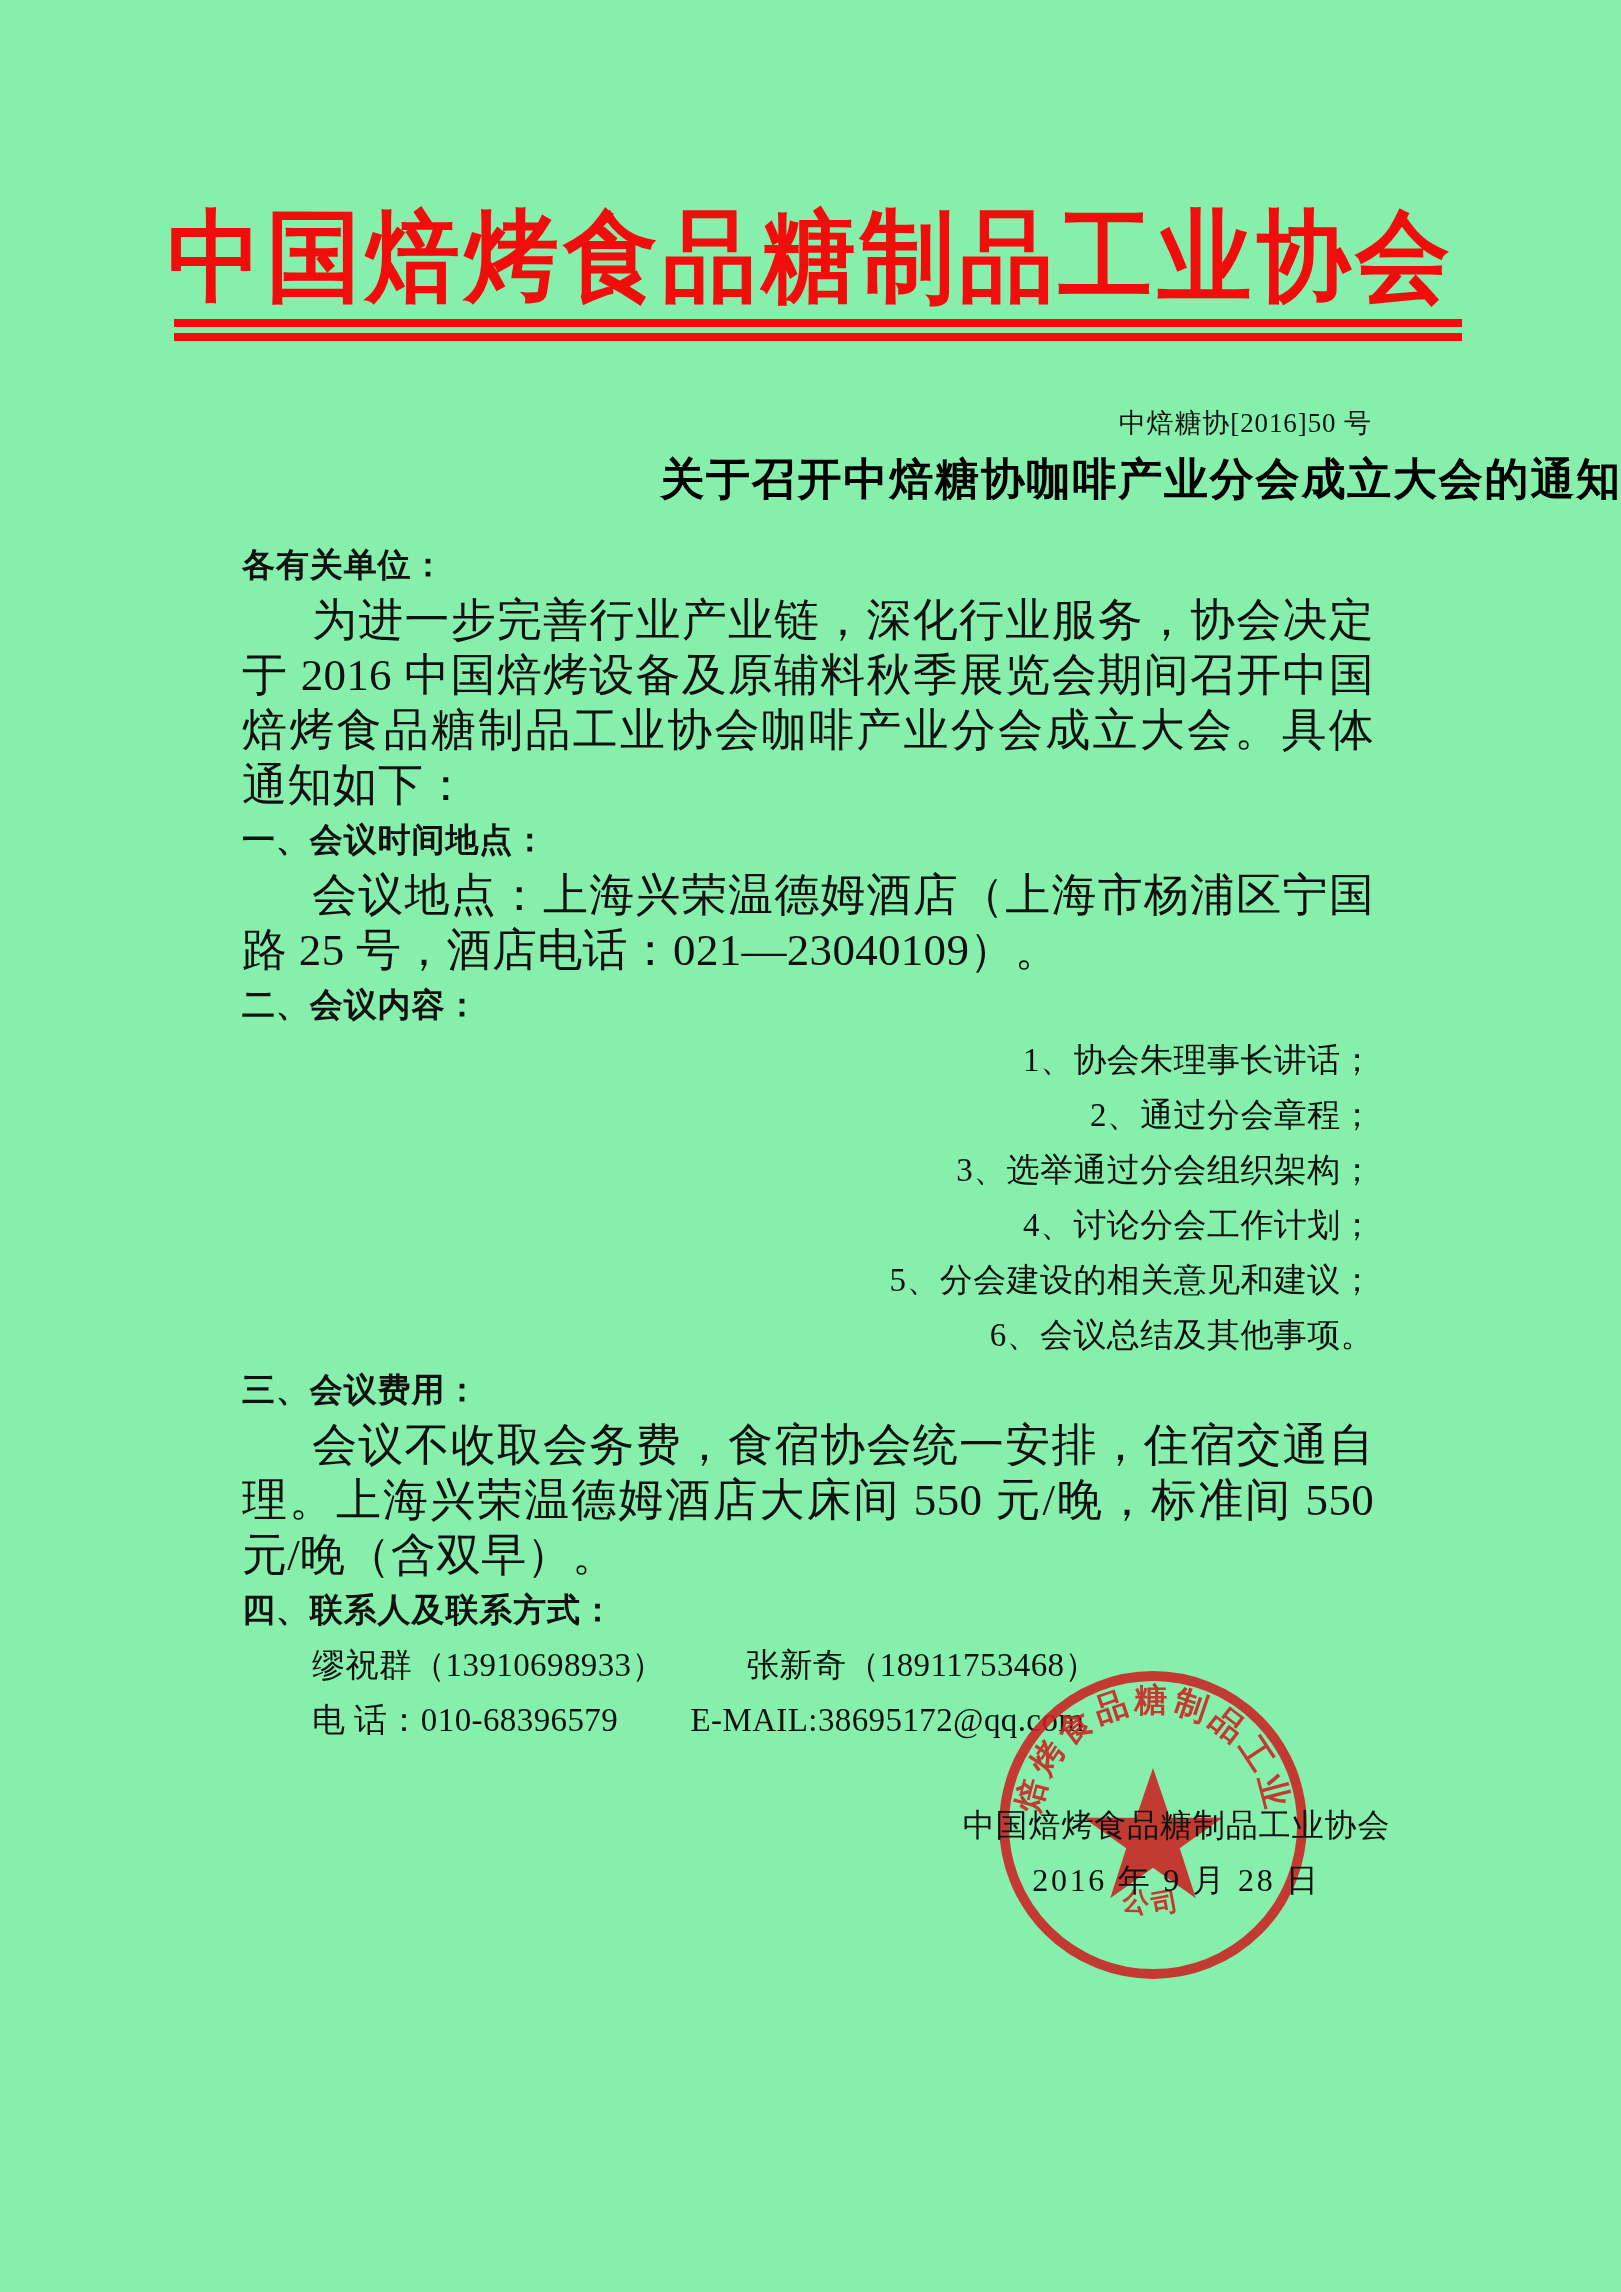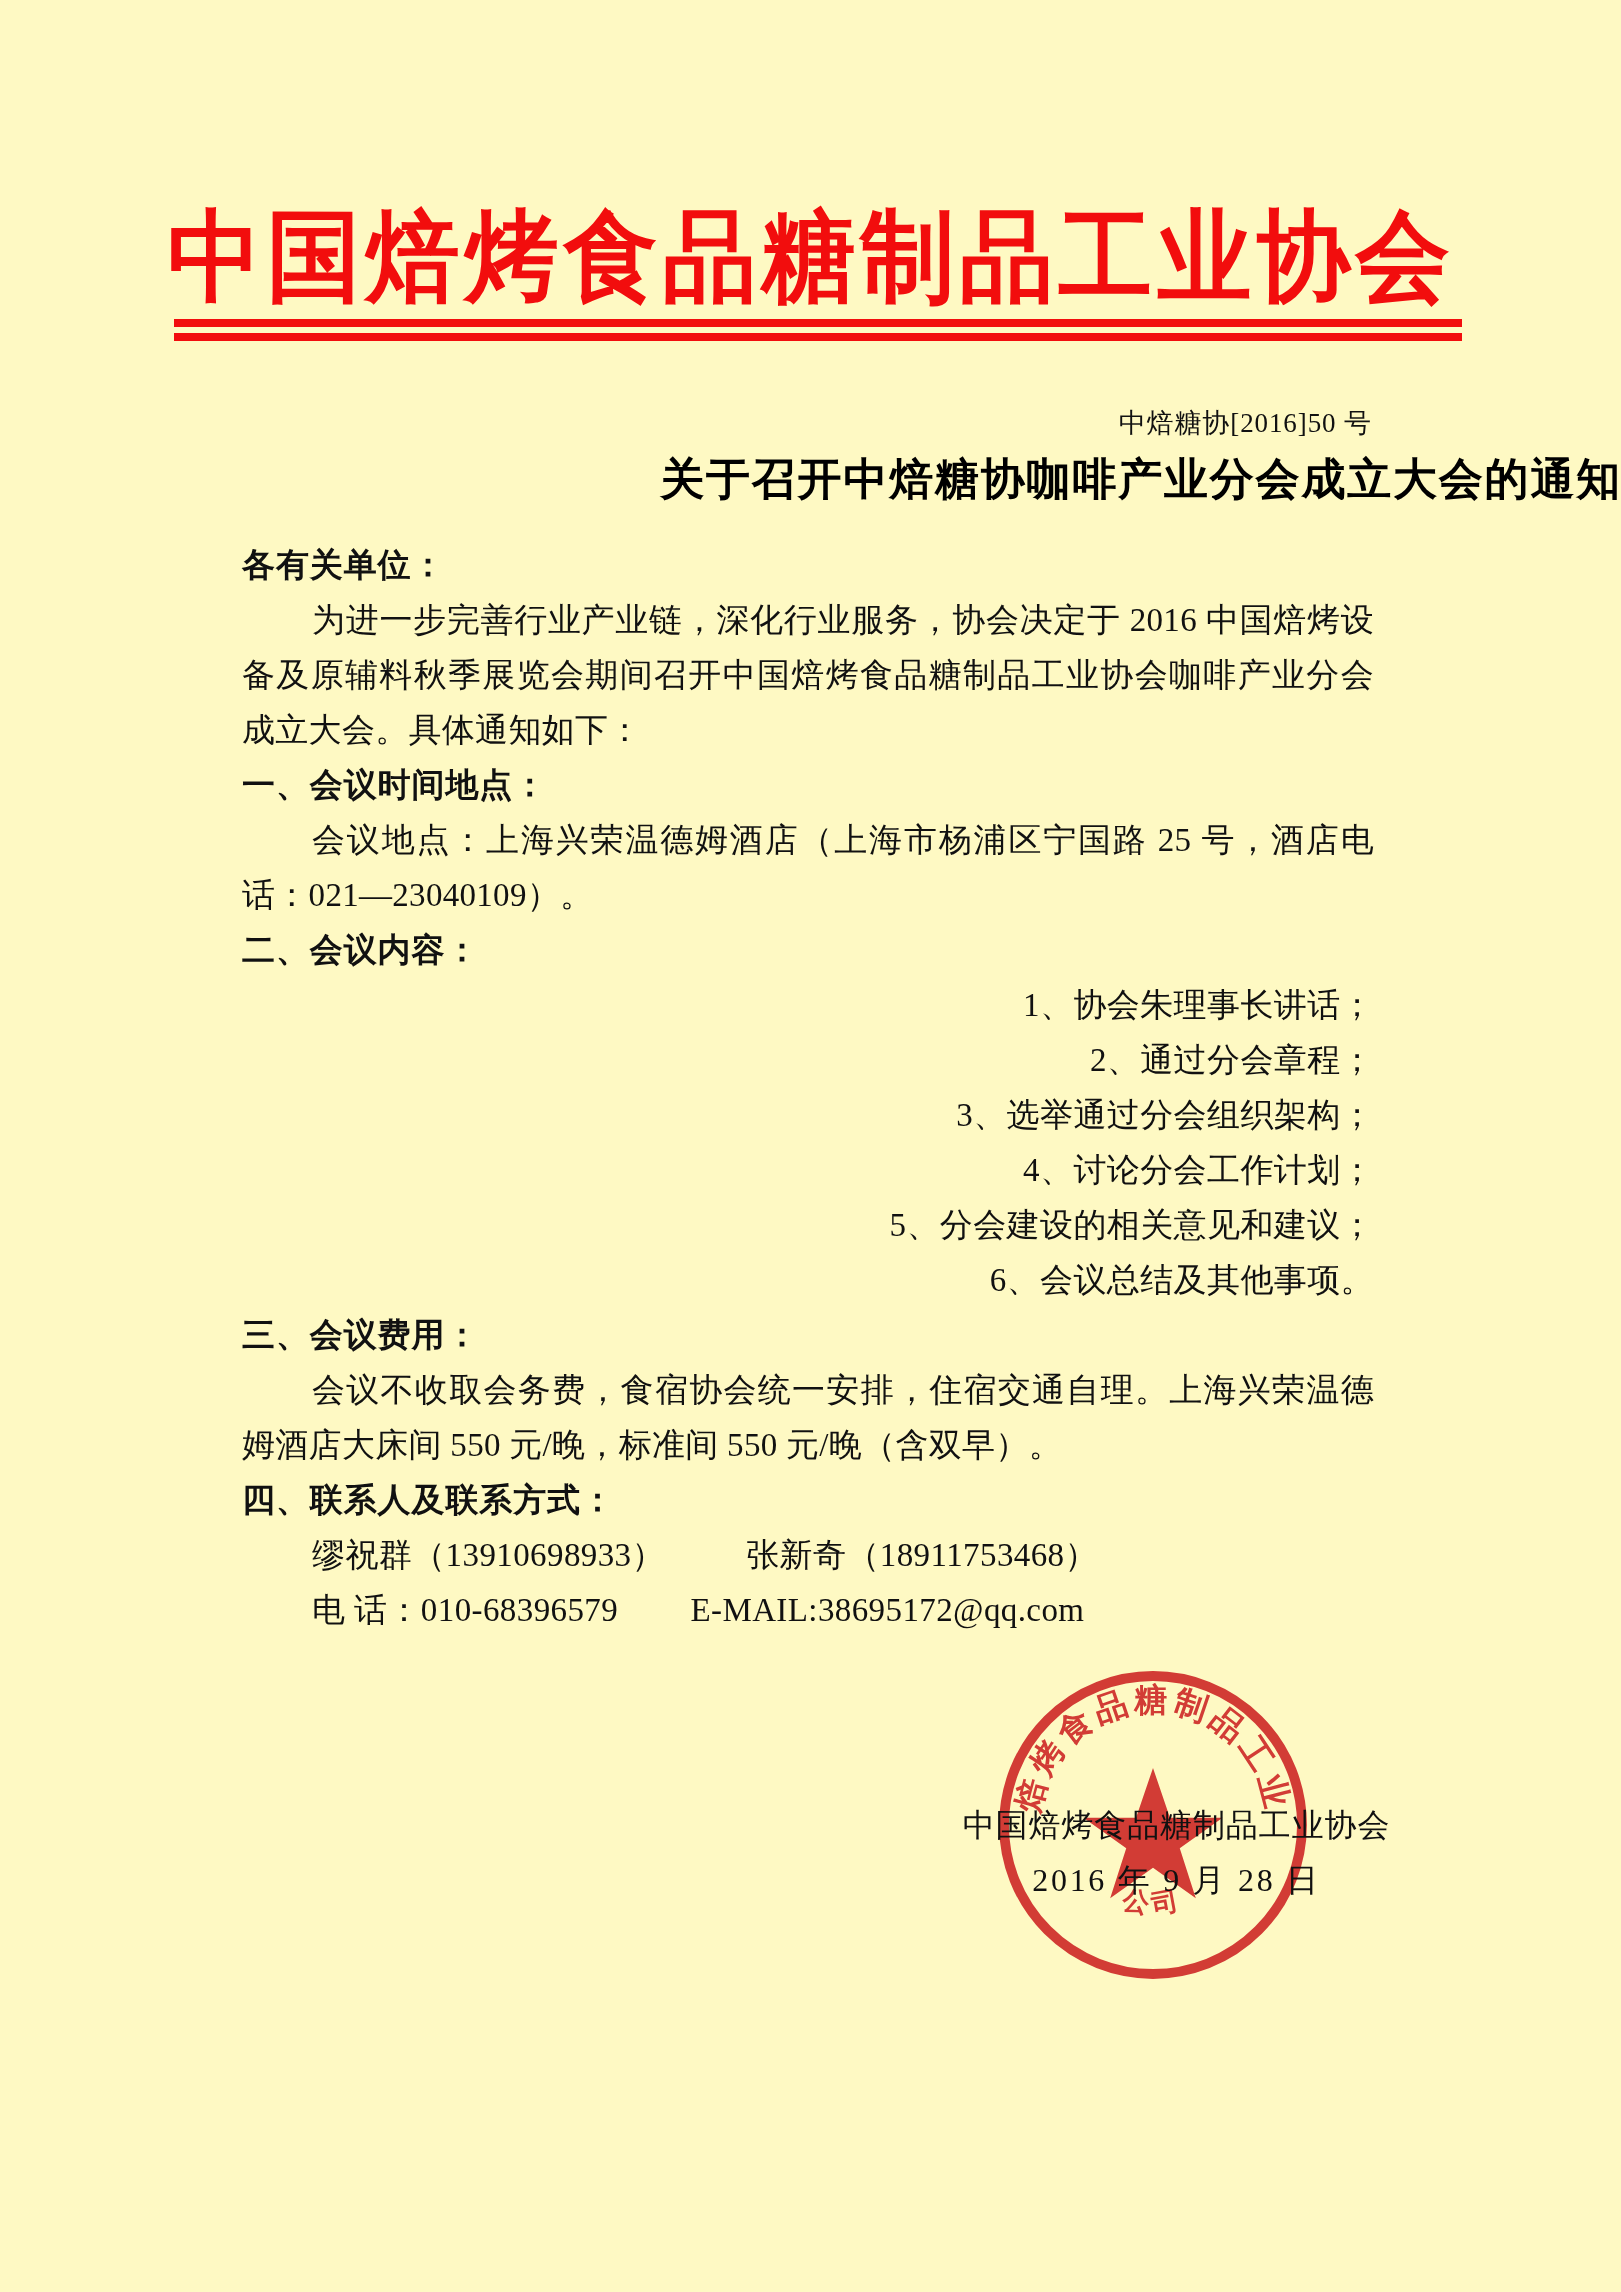--- a/index.html
+++ b/index.html
@@ -9,21 +9,21 @@
     background: #ffffff;
   }
   body {
     font-family: "Liberation Serif", "DejaVu Serif", serif;
     color: #0a0a0a;
   }
   .page {
     position: relative;
     width: 1622px;
     height: 2293px;
-    background: #fef9c3;
+    background: #86efac;
     overflow: hidden;
     box-sizing: border-box;
   }
 
   
   .letterhead {
     position: absolute;
     left: 0;
     top: 200px;
     width: 1622px;
@@ -94,21 +94,21 @@
     white-space: nowrap;
   }
   .bold {
     font-family: Liberation Serif, serif;
     font-weight: 700;
     letter-spacing: 0.9px;
   }
   .indent-1 { padding-left: 70px; }
   .indent-2 { padding-left: 100px; text-align: right; }
   .para {
-    font-size: 33px;
+    font-size: 45px;
     line-height: 55px;
     letter-spacing: 0.3px;
     text-align: justify;
     text-indent: 70px;
     color: #111;
   }
 
   
   .signature {
     position: absolute;

